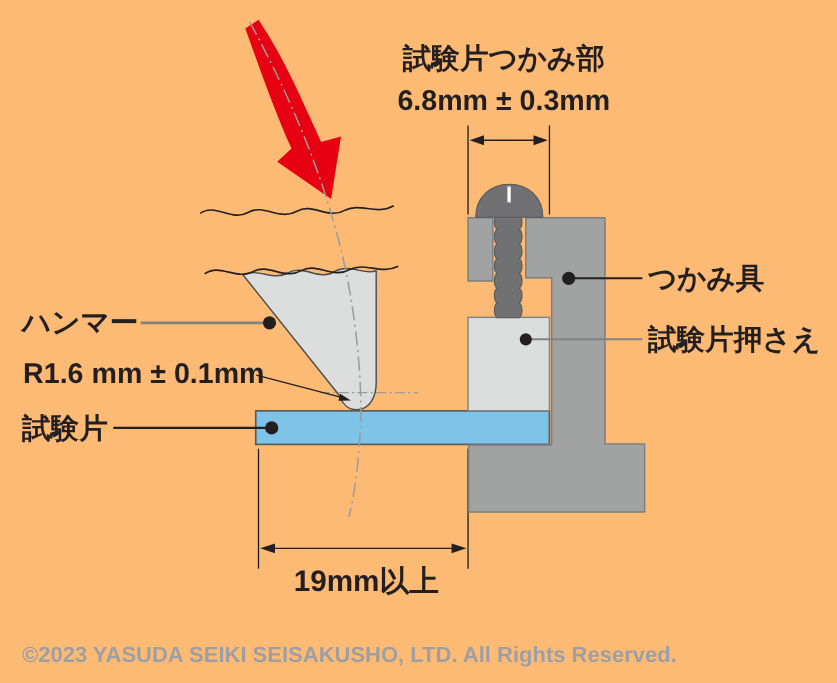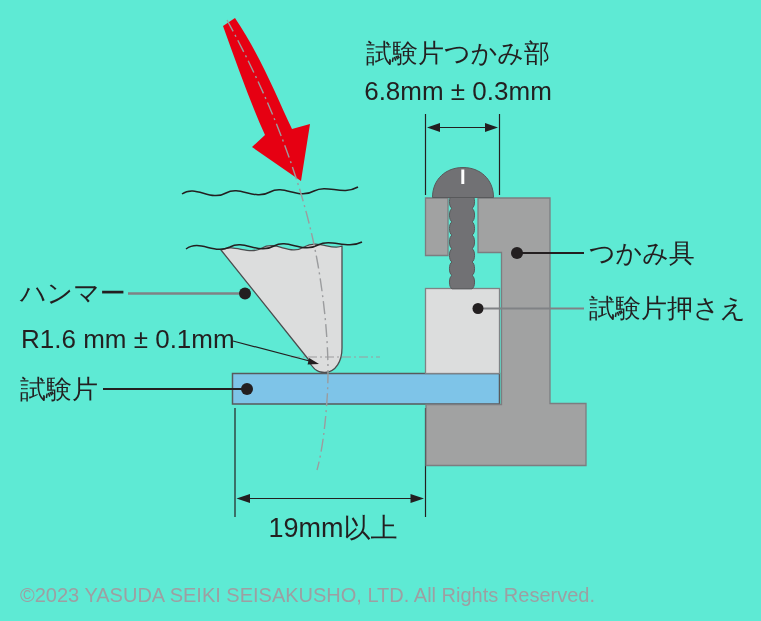--- a/index.html
+++ b/index.html
@@ -1,21 +1,22 @@
 <!DOCTYPE html>
 <html><head>
 <meta charset="utf-8">
 <style>
   html, body { margin: 0; padding: 0; background: #ffffff; }
   .canvas {
     position: relative;
     width: 761px; height: 621px;
-    background: #5eead4;
+    background: #fdba74;
     font-family: "Liberation Sans", "DejaVu Sans", sans-serif;
     overflow: hidden;
+    font-weight: bold;
   }
   svg text {
     fill: #231f20;
     font-family: "Liberation Sans", "DejaVu Sans", sans-serif;
   }
   .jp-label   { font-size: 26px; }
   .dim-label  { font-size: 26px; }
   .span-label { font-size: 27px; }
   .footer-txt { font-size: 20px; fill: #9d9fa2; }
 </style>

